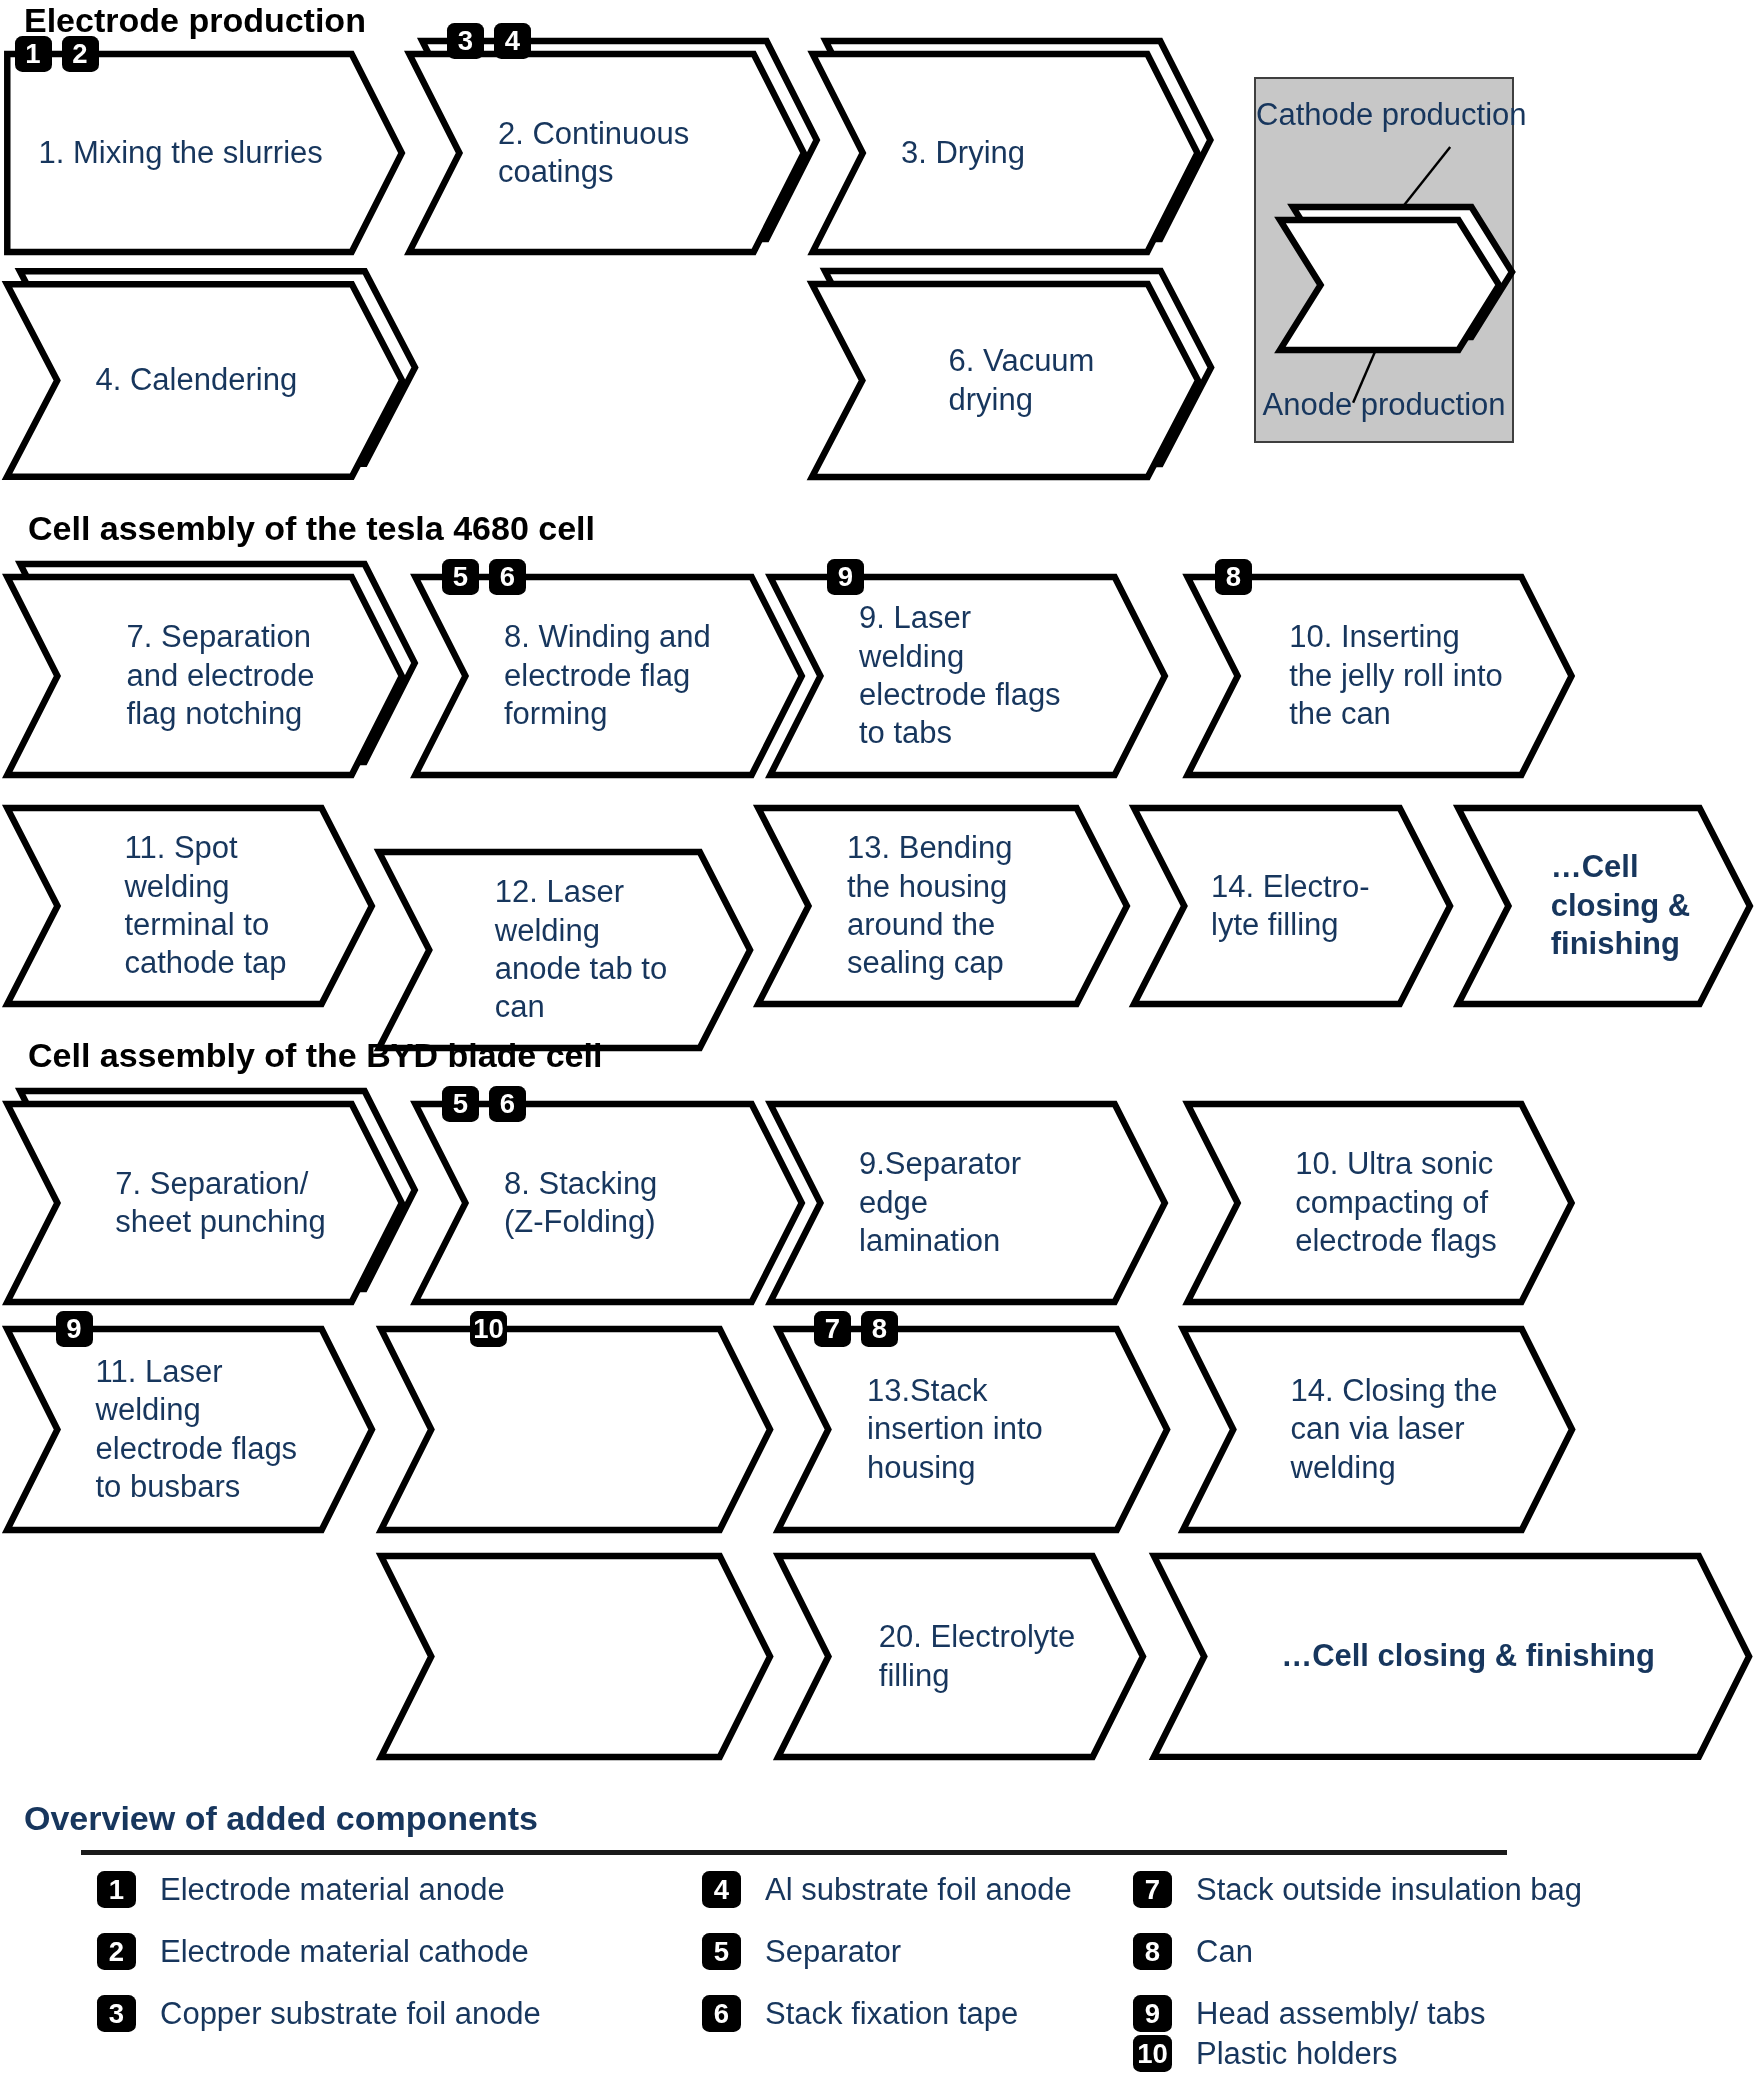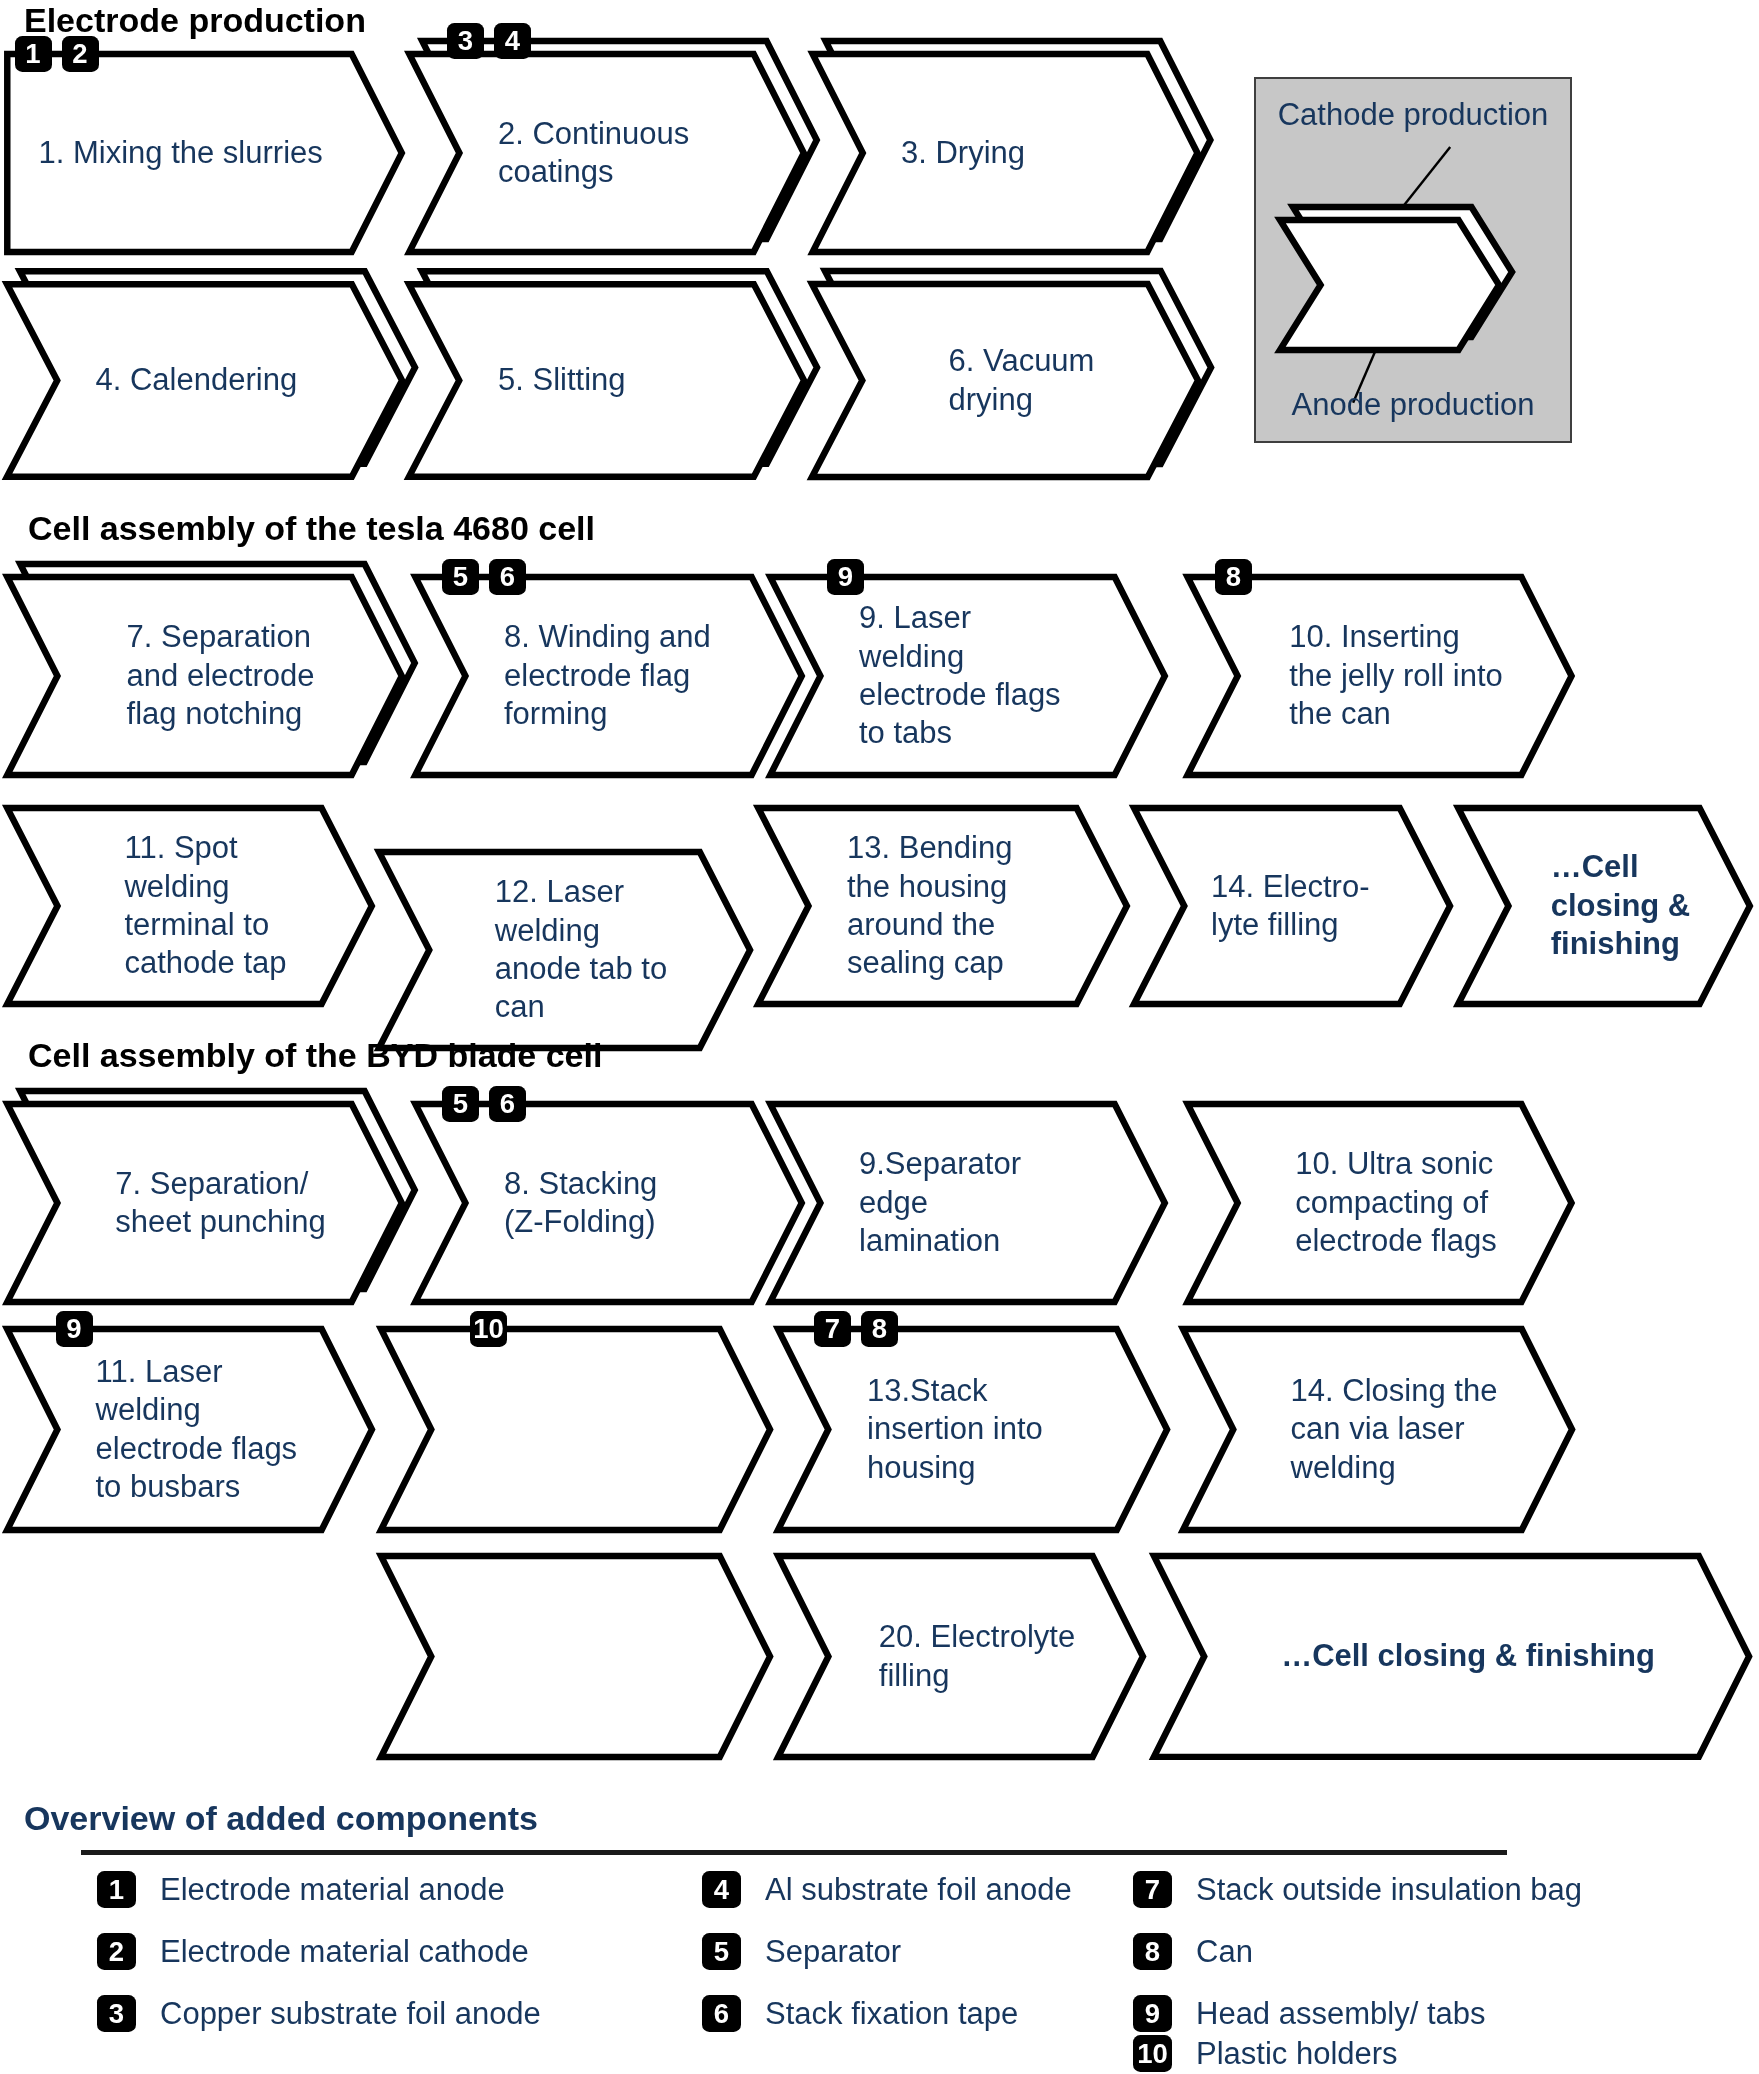--- a/index.html
+++ b/index.html
@@ -21,21 +21,21 @@
   .t-flat{left:32px;right:57px;justify-content:flex-start;text-align:left;}
   .t-center{left:65px;right:45px;justify-content:center;text-align:left;}
   .bold .ptext{font-weight:bold;}
   .pbadge{
     position:absolute;transform:translateY(-50%);
     background:#000000;color:#ffffff;font-weight:bold;font-size:27.5px;
     min-width:37px;height:36px;padding:0 3.2px;border-radius:7.3px;
     display:flex;align-items:center;justify-content:center;z-index:3;box-sizing:border-box;
   }
   .legendbox{
-    position:absolute;left:1254px;top:77px;width:318px;height:366px;
+    position:absolute;left:1254px;top:77px;width:260px;height:366px;
     background:#c7c7c7;border:2.4px solid #3f3f3f;box-sizing:border-box;
   }
   .lg-label{
     position:absolute;left:0;right:0;text-align:center;
     font-size:31px;color:#17365d;white-space:nowrap;
   }
   .lg-lines{position:absolute;left:0;top:0;width:318px;height:366px;}
   .cmp-title{
     position:absolute;left:24px;top:1799px;margin:0;font-size:34px;font-weight:bold;
     color:#17365d;white-space:nowrap;
@@ -83,27 +83,20 @@
       </svg>
     <div class="ptext t-left">3. Drying</div>
   </div>
 
   <div class="pbox" style="left:6.5px;top:271px;width:408px;height:206px">
       <svg width="408" height="206" viewBox="0 0 504 254">
         <polygon points="16,0 442,0 504,119 442,238 16,238 78,119" fill="#ffffff" stroke="#000000" stroke-width="8" stroke-linejoin="miter"></polygon>
         <polygon points="0,16 426,16 488,135 426,254 0,254 62,135" fill="#ffffff" stroke="#000000" stroke-width="8" stroke-linejoin="miter"></polygon>
       </svg>
     <div class="ptext t-left">4. Calendering</div>
-  </div>
-  <div class="pbox" style="left:409px;top:271px;width:408px;height:206px">
-      <svg width="408" height="206" viewBox="0 0 504 254">
-        <polygon points="16,0 442,0 504,119 442,238 16,238 78,119" fill="#ffffff" stroke="#000000" stroke-width="8" stroke-linejoin="miter"></polygon>
-        <polygon points="0,16 426,16 488,135 426,254 0,254 62,135" fill="#ffffff" stroke="#000000" stroke-width="8" stroke-linejoin="miter"></polygon>
-      </svg>
-    <div class="ptext t-left">5. Slitting</div>
   </div>
   <div class="pbox" style="left:812px;top:271px;width:399px;height:206px">
       <svg width="399" height="206" viewBox="0 0 492 254">
         <polygon points="16,0 430,0 492,119 430,238 16,238 78,119" fill="#ffffff" stroke="#000000" stroke-width="8" stroke-linejoin="miter"></polygon>
         <polygon points="0,16 414,16 476,135 414,254 0,254 62,135" fill="#ffffff" stroke="#000000" stroke-width="8" stroke-linejoin="miter"></polygon>
       </svg>
     <div class="ptext t-center">6. Vacuum
 drying</div>
   </div>
 

